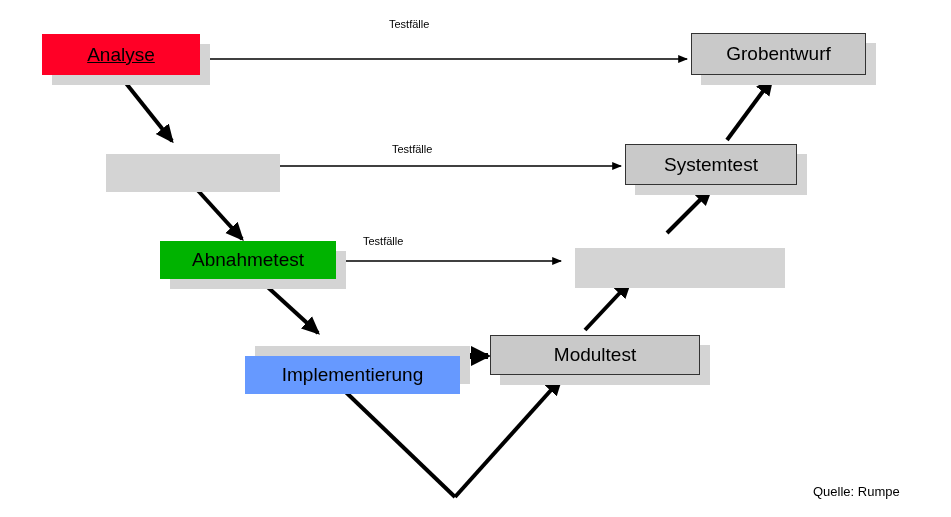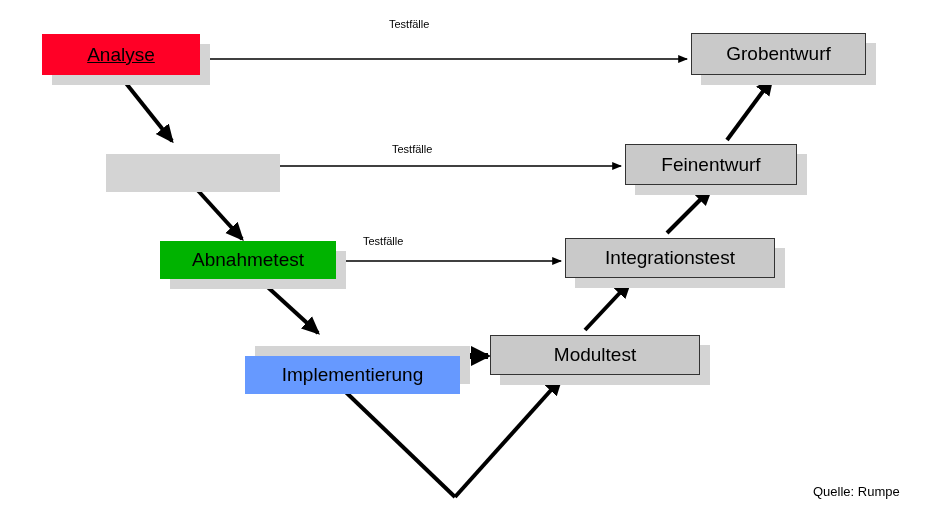--- a/index.html
+++ b/index.html
@@ -131,26 +131,23 @@
 
   <div class="node phase-node" style="left:245px; top:356px; width:215px; height:38px; background:#6699ff;">
     <span class="node-label">Implementierung</span>
   </div>
 
   <div class="node test-node" style="left:691px; top:33px; width:175px; height:42px;">
     <span class="node-label">Grobentwurf</span>
   </div>
 
   <div class="node test-node" style="left:625px; top:144px; width:172px; height:41px;">
-    <span class="node-label">Feinentwurf</span>
+    <span class="node-label">Systemtest</span>
   </div>
 
-  <div class="node test-node" style="left:565px; top:238px; width:210px; height:40px;">
-    <span class="node-label">Integrationstest</span>
-  </div>
 
   <div class="node test-node" style="left:490px; top:335px; width:210px; height:40px;">
     <span class="node-label">Modultest</span>
   </div>
 
   <div class="edge-label" style="left:389px; top:18px;">Testfälle</div>
 
   <div class="edge-label" style="left:392px; top:143px;">Testfälle</div>
 
   <div class="edge-label" style="left:363px; top:235px;">Testfälle</div>

